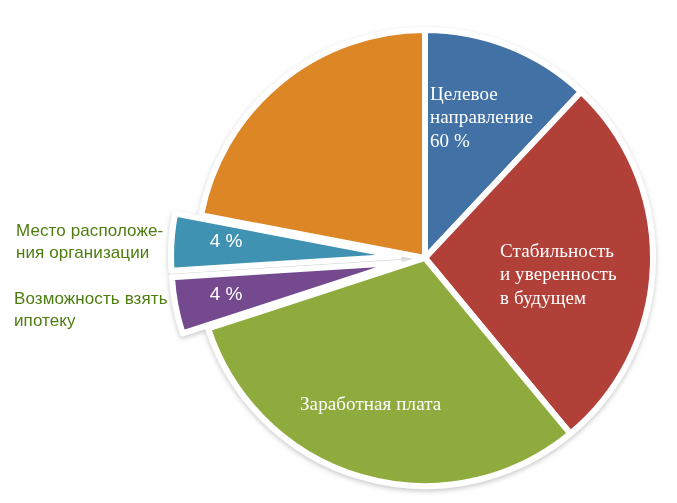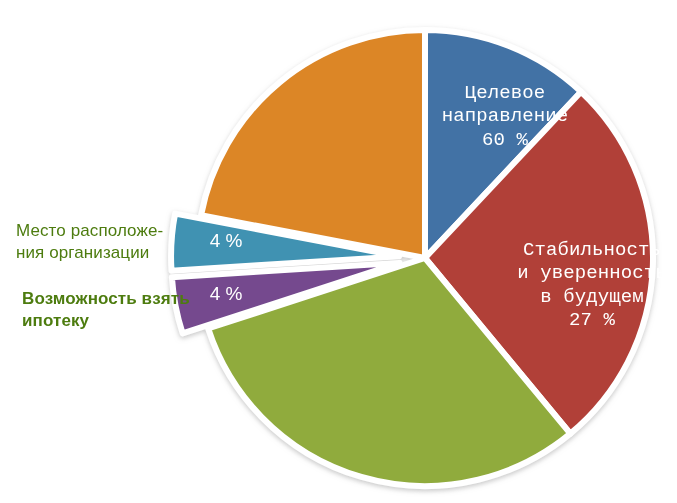--- a/index.html
+++ b/index.html
@@ -27,25 +27,25 @@
     height: 503px;
   }
   .slice-path {
     stroke: #ffffff;
     stroke-width: 6;
     stroke-linejoin: round;
   }
   .slice-label {
     position: absolute;
     color: #ffffff;
-    font-family: Liberation Mono, monospace;
+    font-family: Liberation Serif, serif;
     font-size: 19px;
     font-weight: 400;
     line-height: 1.24;
-    text-align: center;
+    text-align: left;
     white-space: pre-line;
     letter-spacing: 0.1px;
     pointer-events: none;
   }
   .slice-label .pct {
     display: block;
   }
   .outside-label {
     position: absolute;
     color: #4d7c0f;
@@ -62,26 +62,26 @@
     color: #ffffff;
     font-family: "Liberation Sans", sans-serif;
     font-size: 19px;
     font-weight: 400;
     text-align: center;
     pointer-events: none;
   }
 
   
   #label-blue   { left: 430px; top: 58px;  width: 150px; }
-  #label-red    { left: 512px; top: 215px; width: 160px; }
+  #label-red    { left: 500px; top: 215px; width: 160px; }
   #label-green  { left: 300px; top: 368px; width: 200px; }
   #label-orange { left: 283px; top: 114px; width: 160px; }
 
   #label-teal-text   { left: 16px;  top: 220px; width: 200px; }
-  #label-purple-text { left: 22px;  top: 288px; width: 200px; font-weight: bold; }
+  #label-purple-text { left: 14px;  top: 288px; width: 200px; }
 
   #pct-teal   { left: 198px; top: 230px; width: 56px; }
   #pct-purple { left: 198px; top: 283px; width: 56px; }
 </style>
 </head>
 <body>
 
 <div id="chart-root">
 
   <svg id="pie-svg" viewBox="0 0 677 503">
@@ -103,24 +103,24 @@
   <div class="slice-label" id="label-blue">
     <span>Целевое
 направление</span>
     <span class="pct">60 %</span>
   </div>
 
   <div class="slice-label" id="label-red">
     <span>Стабильность
 и уверенность
 в будущем</span>
-    <span class="pct">27 %</span>
   </div>
 
   <div class="slice-label" id="label-green">
+    <span>Заработная плата</span>
   </div>
 
 
   <div class="outside-label" id="label-teal-text">Место расположе-
 ния организации</div>
   <div class="small-pct" id="pct-teal">4 %</div>
 
   <div class="outside-label" id="label-purple-text">Возможность взять
 ипотеку</div>
   <div class="small-pct" id="pct-purple">4 %</div>

